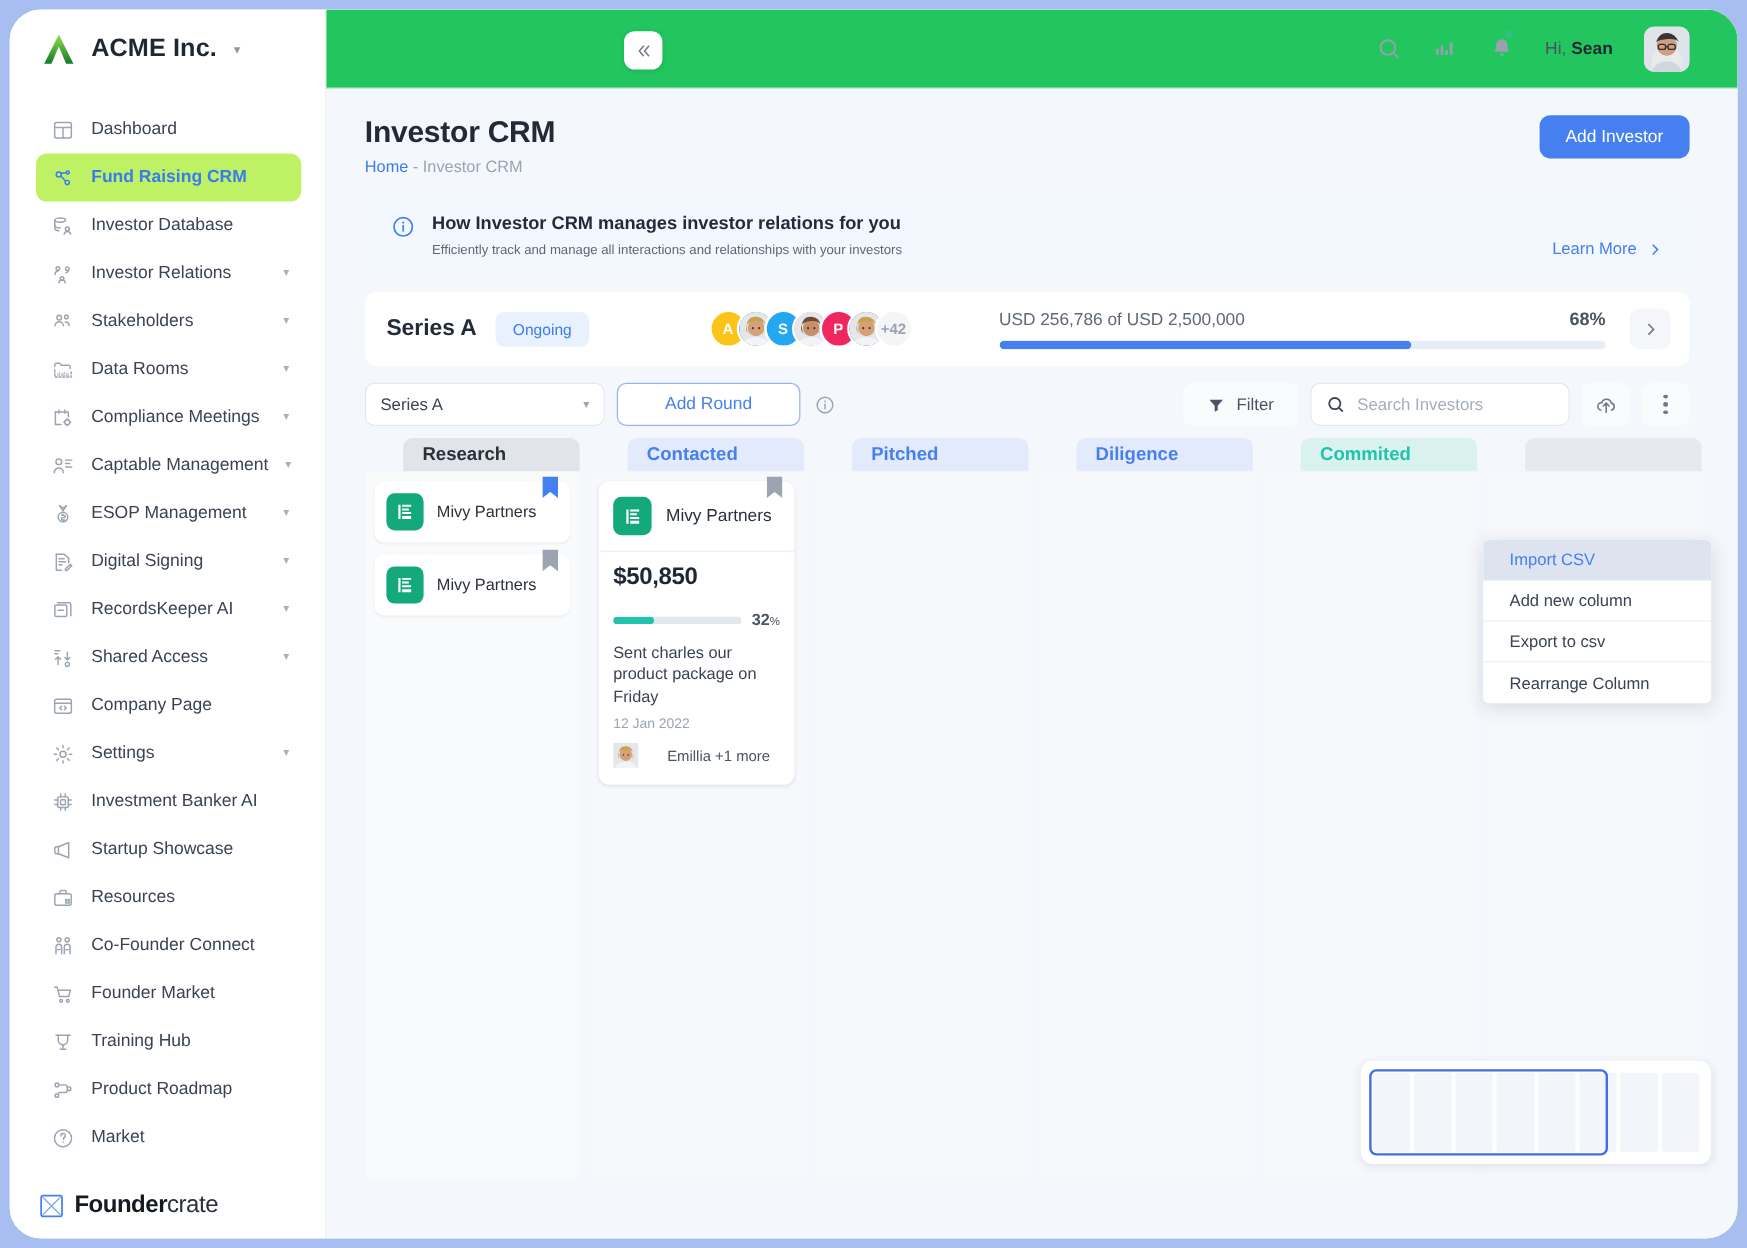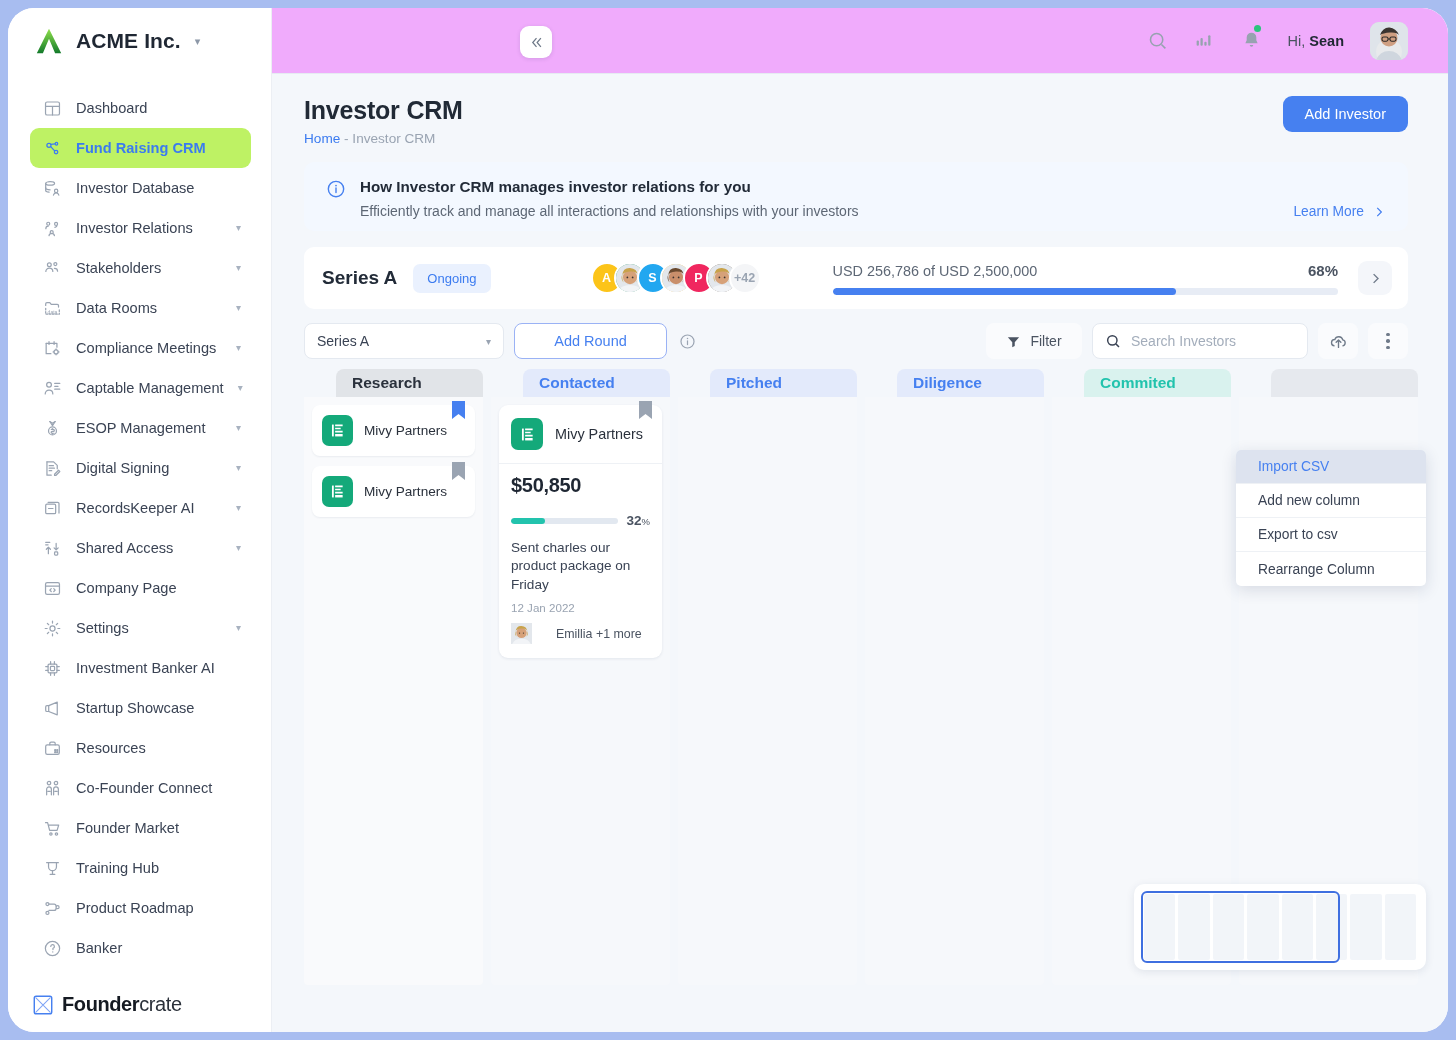--- a/index.html
+++ b/index.html
@@ -58,21 +58,21 @@
   .brandfoot .fc-mark { width:22px;height:22px; }
   .fc-text { font-size:20px; font-weight:800; color:#151a22; letter-spacing:-0.4px;}
   .fc-text .light { font-weight: 400; color:#2b313a;}
 
   
   .main {
     flex: 1; height: 100%; display: flex; flex-direction: column;
     background: #f4f7fb; min-width: 0; position: relative;
   }
   .topbar {
-    height: 66px; flex: 0 0 66px; background: #f0abfc;
+    height: 66px; flex: 0 0 66px; background: #22c55e;
     border-bottom: 1px solid #e6ebf2;
     display: flex; align-items: center; justify-content: flex-end;
     padding-right: 40px; gap: 26px;
   }
   .topbar .ticon { color:#97a2b0; cursor:pointer; display:flex; align-items:center; position: relative;}
   .topbar .ticon svg { width:21px; height:21px; display:block;}
   .bell-dot { position:absolute; top:-5px; right:1px; width:7px;height:7px;border-radius:50%;background:#2bc47d;}
   .greet { font-size:14.5px; color:#4a5361; }
   .greet b { color:#1f2733; font-weight:700;}
   .avatar-me { width:38px;height:38px;border-radius:9px; overflow:hidden; background:#cfd6de; display:block;}
@@ -98,21 +98,21 @@
   }
 
   .banner {
     margin-top:16px; background:#f3f8ff; border-radius:10px;
     padding: 16px 20px 12px 22px; position:relative;
   }
   .banner-row { display:flex; gap:14px; align-items:flex-start;}
   .banner-ico { color:#4680f0; flex:0 0 20px; margin-top:1px;}
   .banner-ico svg{width:20px;height:20px;display:block;}
   .banner-title { font-size:15.2px; font-weight:700; color:#222b38;}
-  .banner-sub { font-size:14px; color:#5c6personal; color:#5d6775; margin-top:8px;}
+  .banner-sub { font-size:11px; color:#5c6personal; color:#5d6775; margin-top:8px;}
   .learn {
     position:absolute; right:22px; bottom:12px; color:#4680f0; font-size:13.8px;
     display:flex; align-items:center; gap:8px; cursor:pointer;
   }
 
   .round-card {
     margin-top:16px; background:#fff; border-radius:10px; height:62px;
     display:flex; align-items:center; padding: 0 16px 0 18px; gap: 0;
   }
   .round-name { font-size:19px; font-weight:700; color:#222b38;}
@@ -496,21 +496,21 @@
           <span class="lbl">Product Roadmap</span>
         </div>
         <div class="nav-item">
           <span class="ico">
             <svg viewBox="0 0 24 24" fill="none" stroke="currentColor" stroke-width="1.55" stroke-linecap="round" stroke-linejoin="round">
               <circle cx="12" cy="12" r="9"></circle>
               <path d="M9.8 9.4a2.3 2.3 0 1 1 2.8 2.3v1.6"></path>
               <circle cx="12.3" cy="16.3" r=".85" fill="currentColor" stroke="none"></circle>
             </svg>
           </span>
-          <span class="lbl">Banker</span>
+          <span class="lbl">Market</span>
         </div>
       </nav>
 
     <div class="brandfoot">
       <svg class="fc-mark" viewBox="0 0 24 24">
         <rect x="2.5" y="2.5" width="19" height="19" rx="2" fill="none" stroke="#4680f0" stroke-width="1.6"></rect>
         <path d="M4 4 L20 20 M20 4 L4 20" stroke="#7ea3f5" stroke-width="1.1"></path>
       </svg>
       <span class="fc-text"><span>Founder</span><span class="light">crate</span></span>
     </div>

